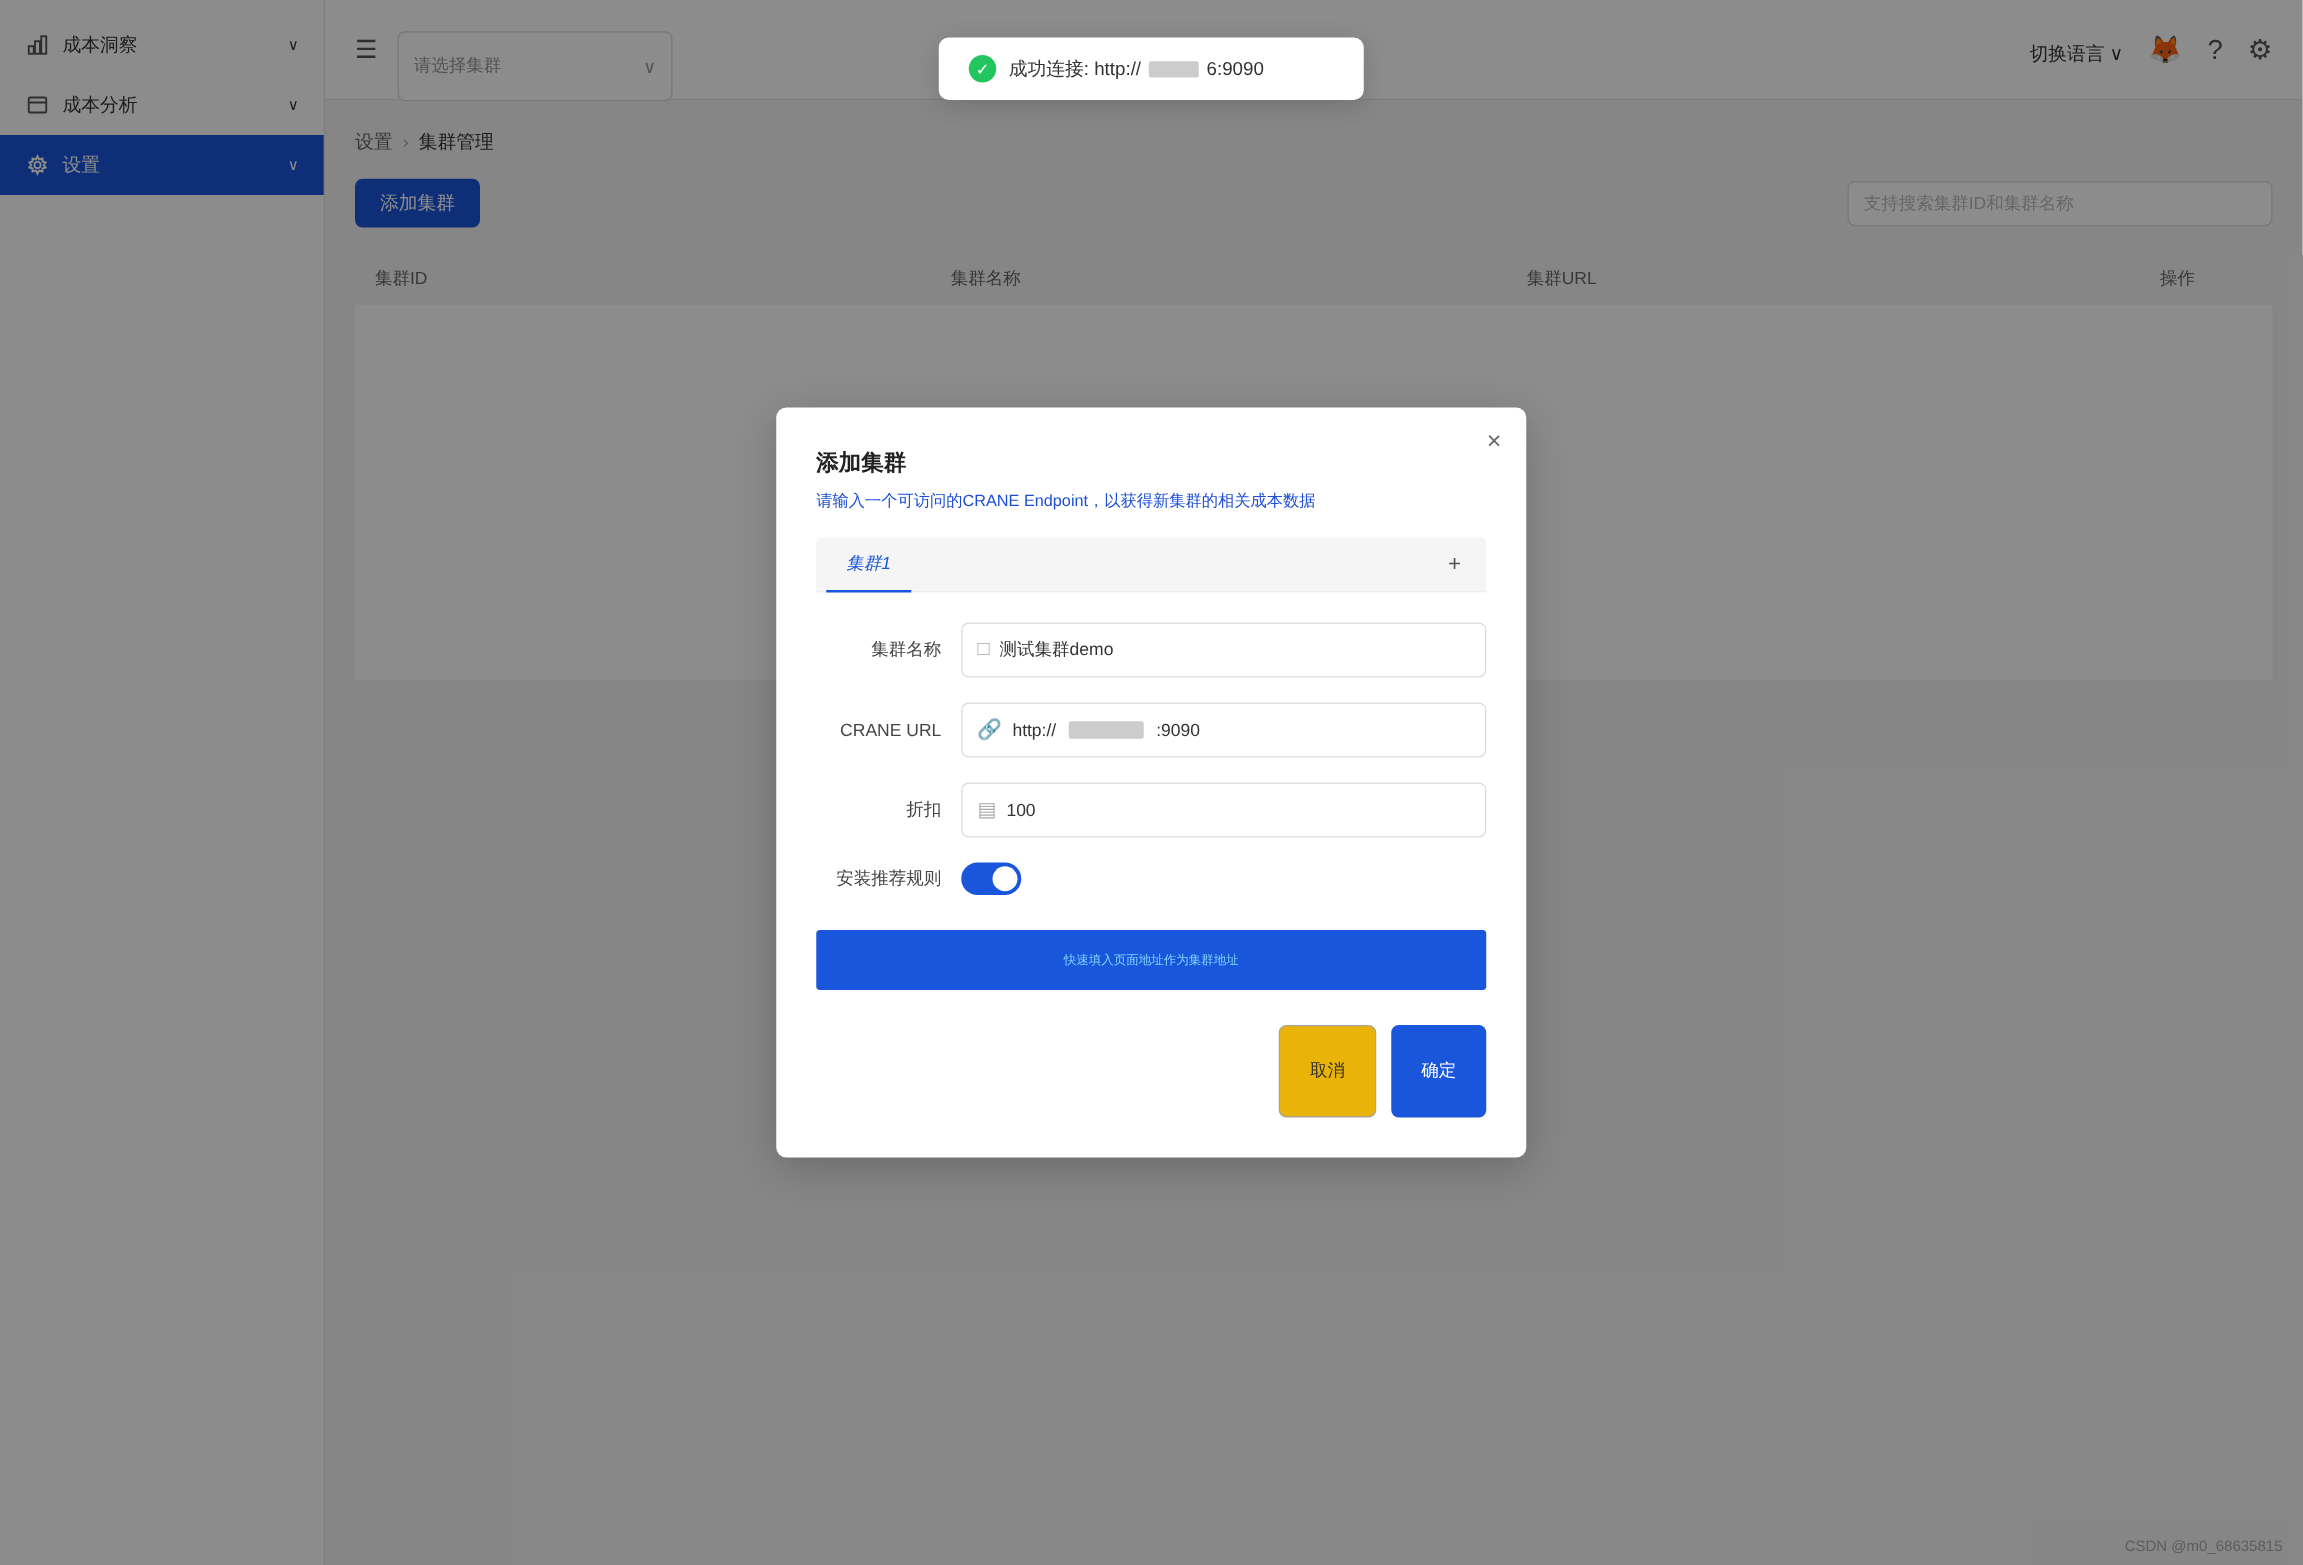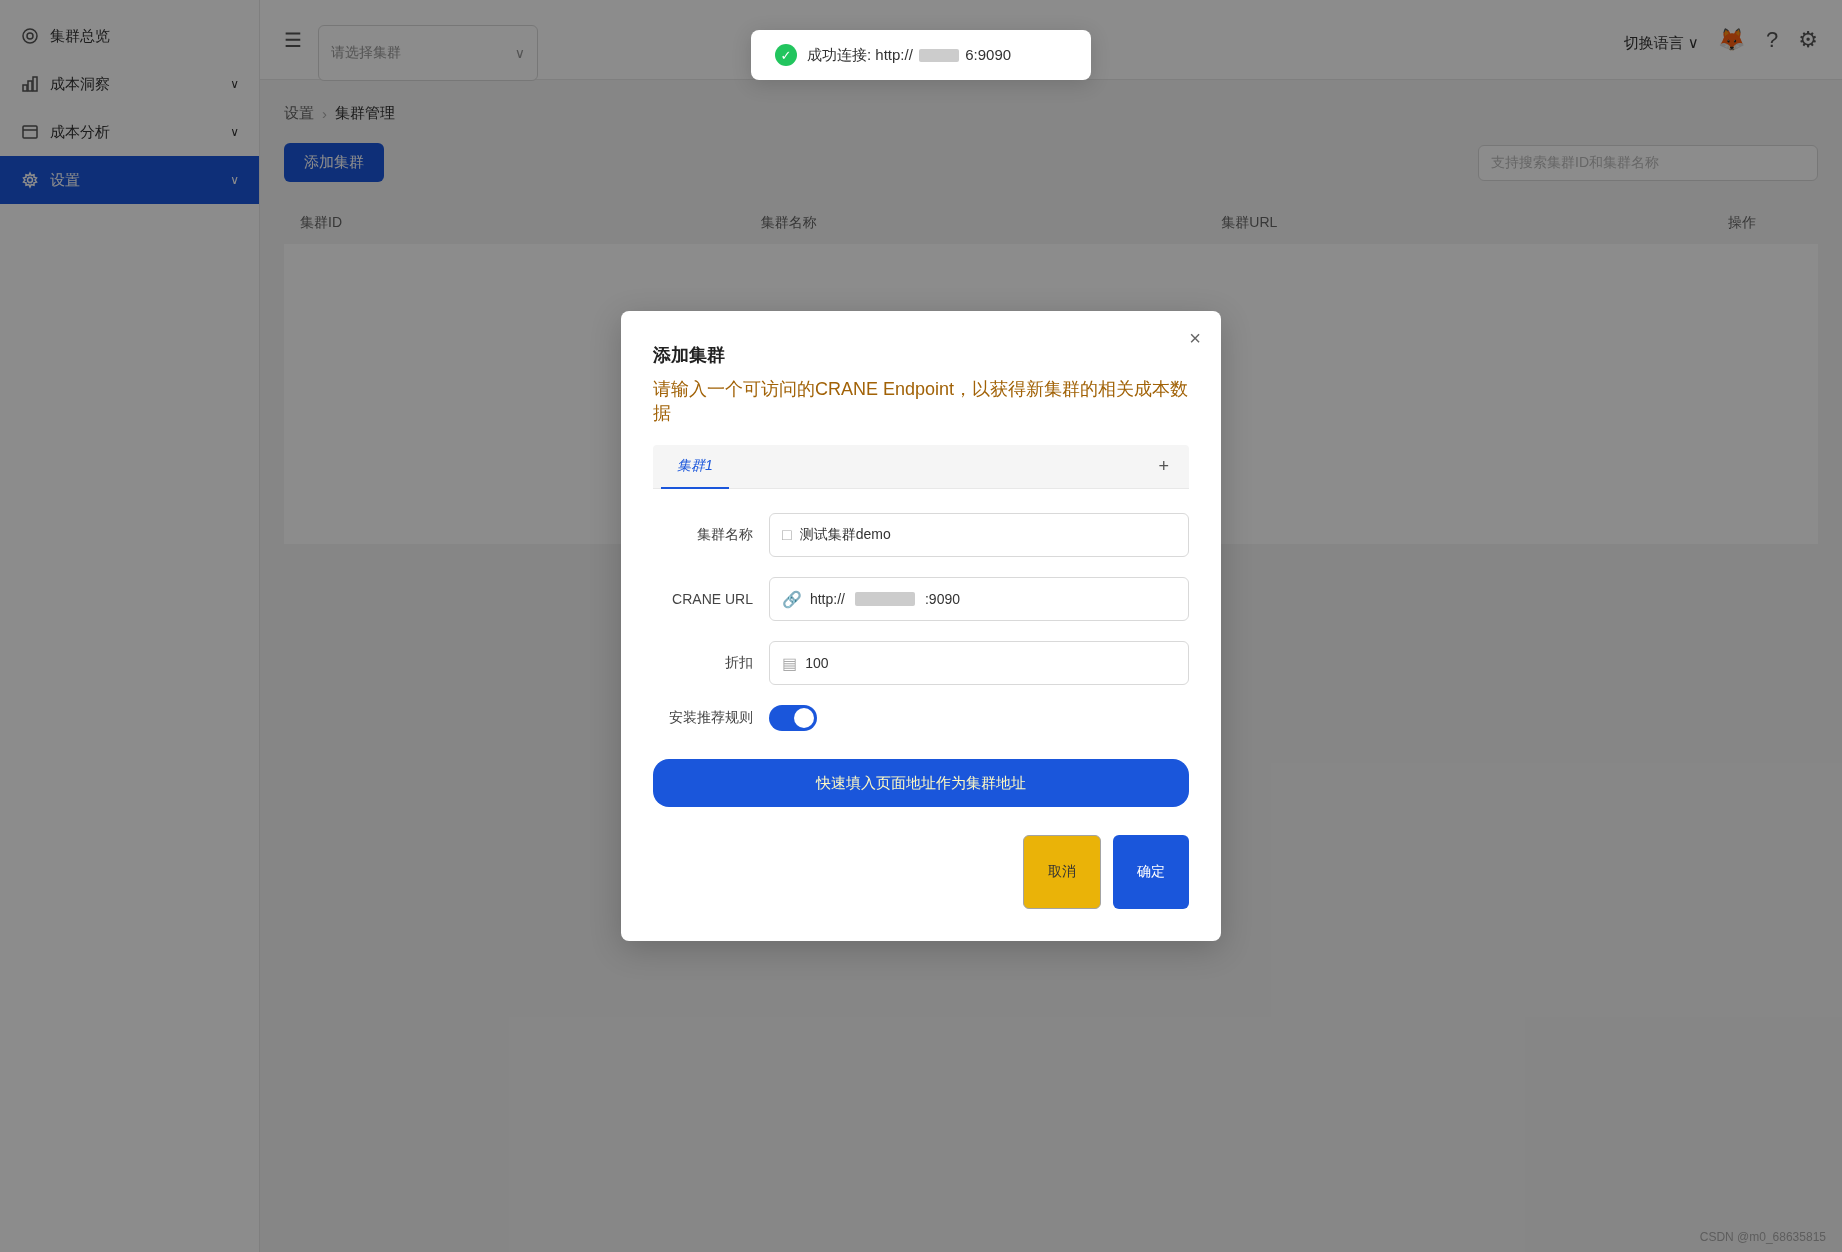--- a/index.html
+++ b/index.html
@@ -248,22 +248,22 @@
     }
 
     .modal-title {
       font-size: 18px;
       font-weight: 600;
       color: #222;
       margin-bottom: 10px;
     }
 
     .modal-desc {
-      font-size: 18px;
-      color: #a16207;
+      font-size: 13px;
+      color: #1d4ed8;
       margin-bottom: 20px;
     }
 
     
     .modal-tabs {
       display: flex;
       align-items: center;
       border-bottom: 1px solid #e8e8e8;
       margin-bottom: 24px;
       background: #f5f5f5;
@@ -358,24 +358,24 @@
       height: 20px;
       background: #fff;
       border-radius: 50%;
     }
 
     
     .btn-fill {
       width: 100%;
       height: 48px;
       background: #1a56db;
-      color: #fef9c3;
+      color: #7dd3fc;
       border: none;
-      border-radius: 16px;
-      font-size: 15px;
+      border-radius: 3px;
+      font-size: 10px;
       cursor: pointer;
       font-family: inherit;
       margin-top: 8px;
     }
 
     
     .modal-footer {
       display: flex;
       justify-content: flex-end;
       gap: 12px;
@@ -458,29 +458,20 @@
     }
   </style>
 </head>
 <body>
 
 <div class="app-layout">
 
   <div class="sidebar">
 
     <nav class="sidebar-nav">
-      <div class="nav-item">
-        <span class="nav-icon">
-          <svg width="18" height="18" viewBox="0 0 18 18">
-              <circle cx="9" cy="9" r="7" fill="none" stroke="#555" stroke-width="1.5"></circle>
-              <circle cx="9" cy="9" r="3" fill="none" stroke="#555" stroke-width="1.5"></circle>
-            </svg>
-        </span>
-        <span>集群总览</span>
-      </div>
       <div class="nav-item">
         <span class="nav-icon">
           <svg width="18" height="18" viewBox="0 0 18 18">
               <rect x="2" y="10" width="4" height="6" fill="none" stroke="#555" stroke-width="1.5"></rect>
               <rect x="7" y="6" width="4" height="10" fill="none" stroke="#555" stroke-width="1.5"></rect>
               <rect x="12" y="2" width="4" height="14" fill="none" stroke="#555" stroke-width="1.5"></rect>
             </svg>
         </span>
         <span>成本洞察</span>
         <span class="nav-chevron">∨</span>

